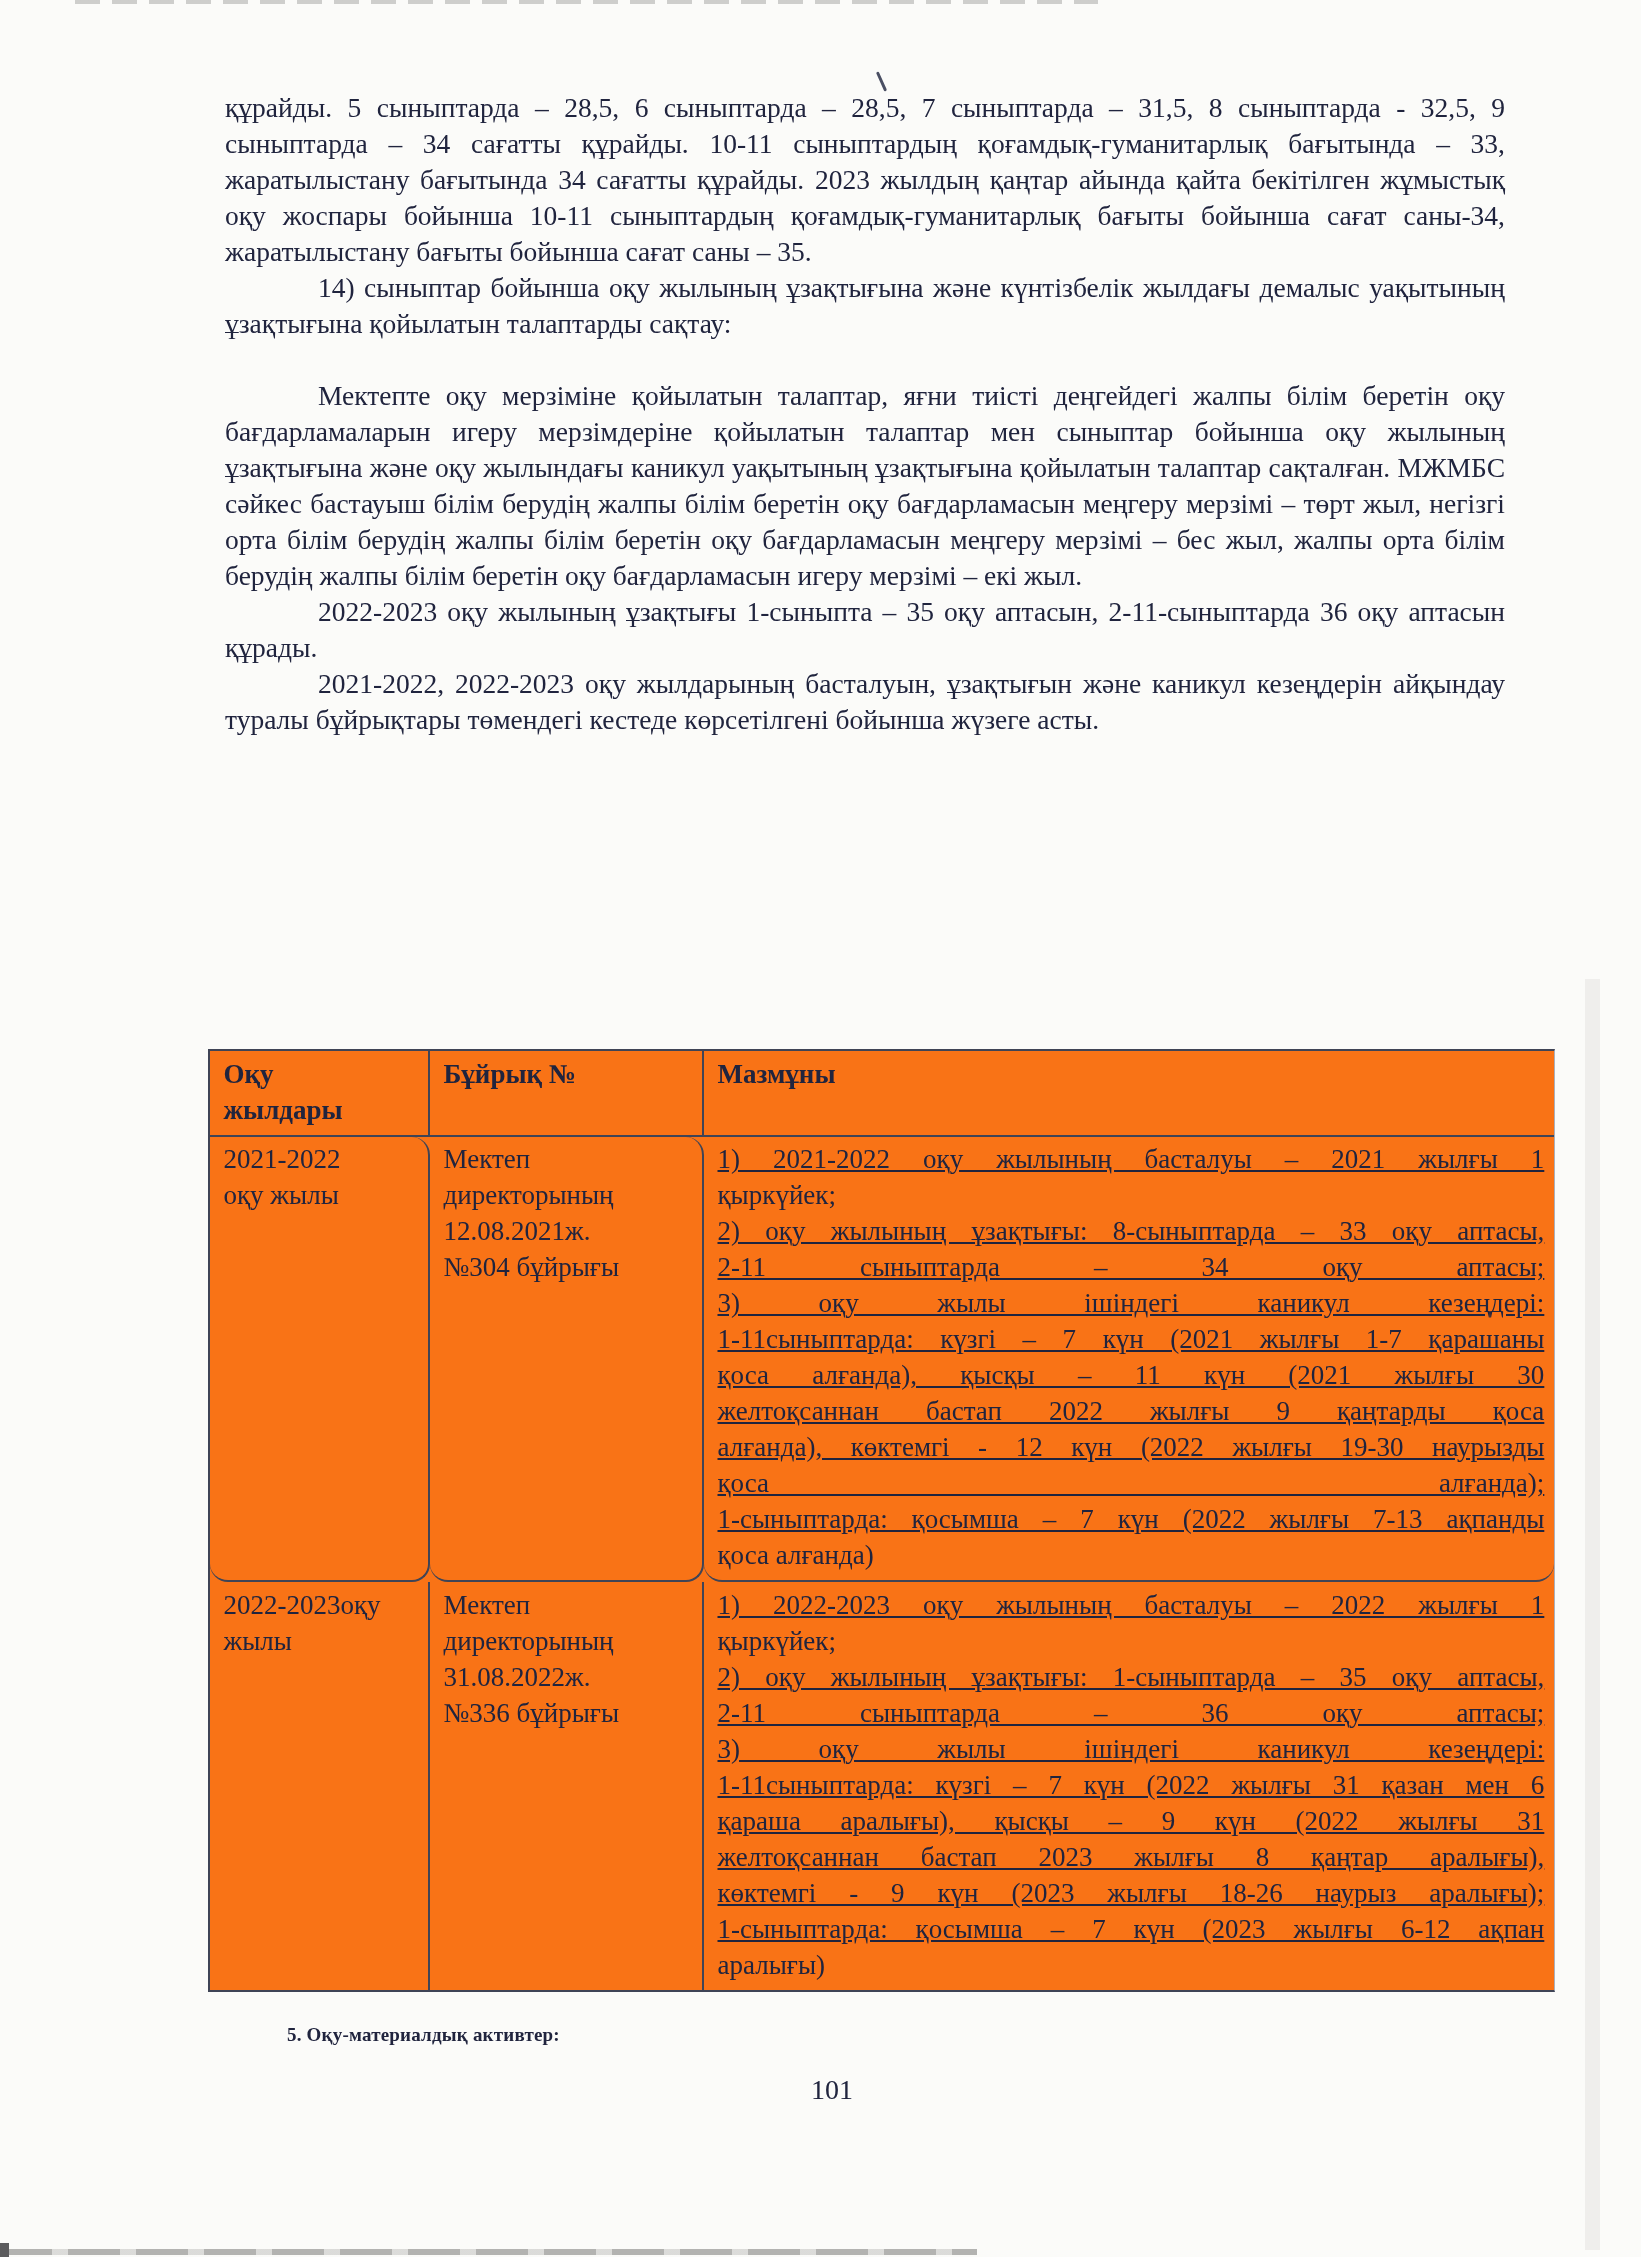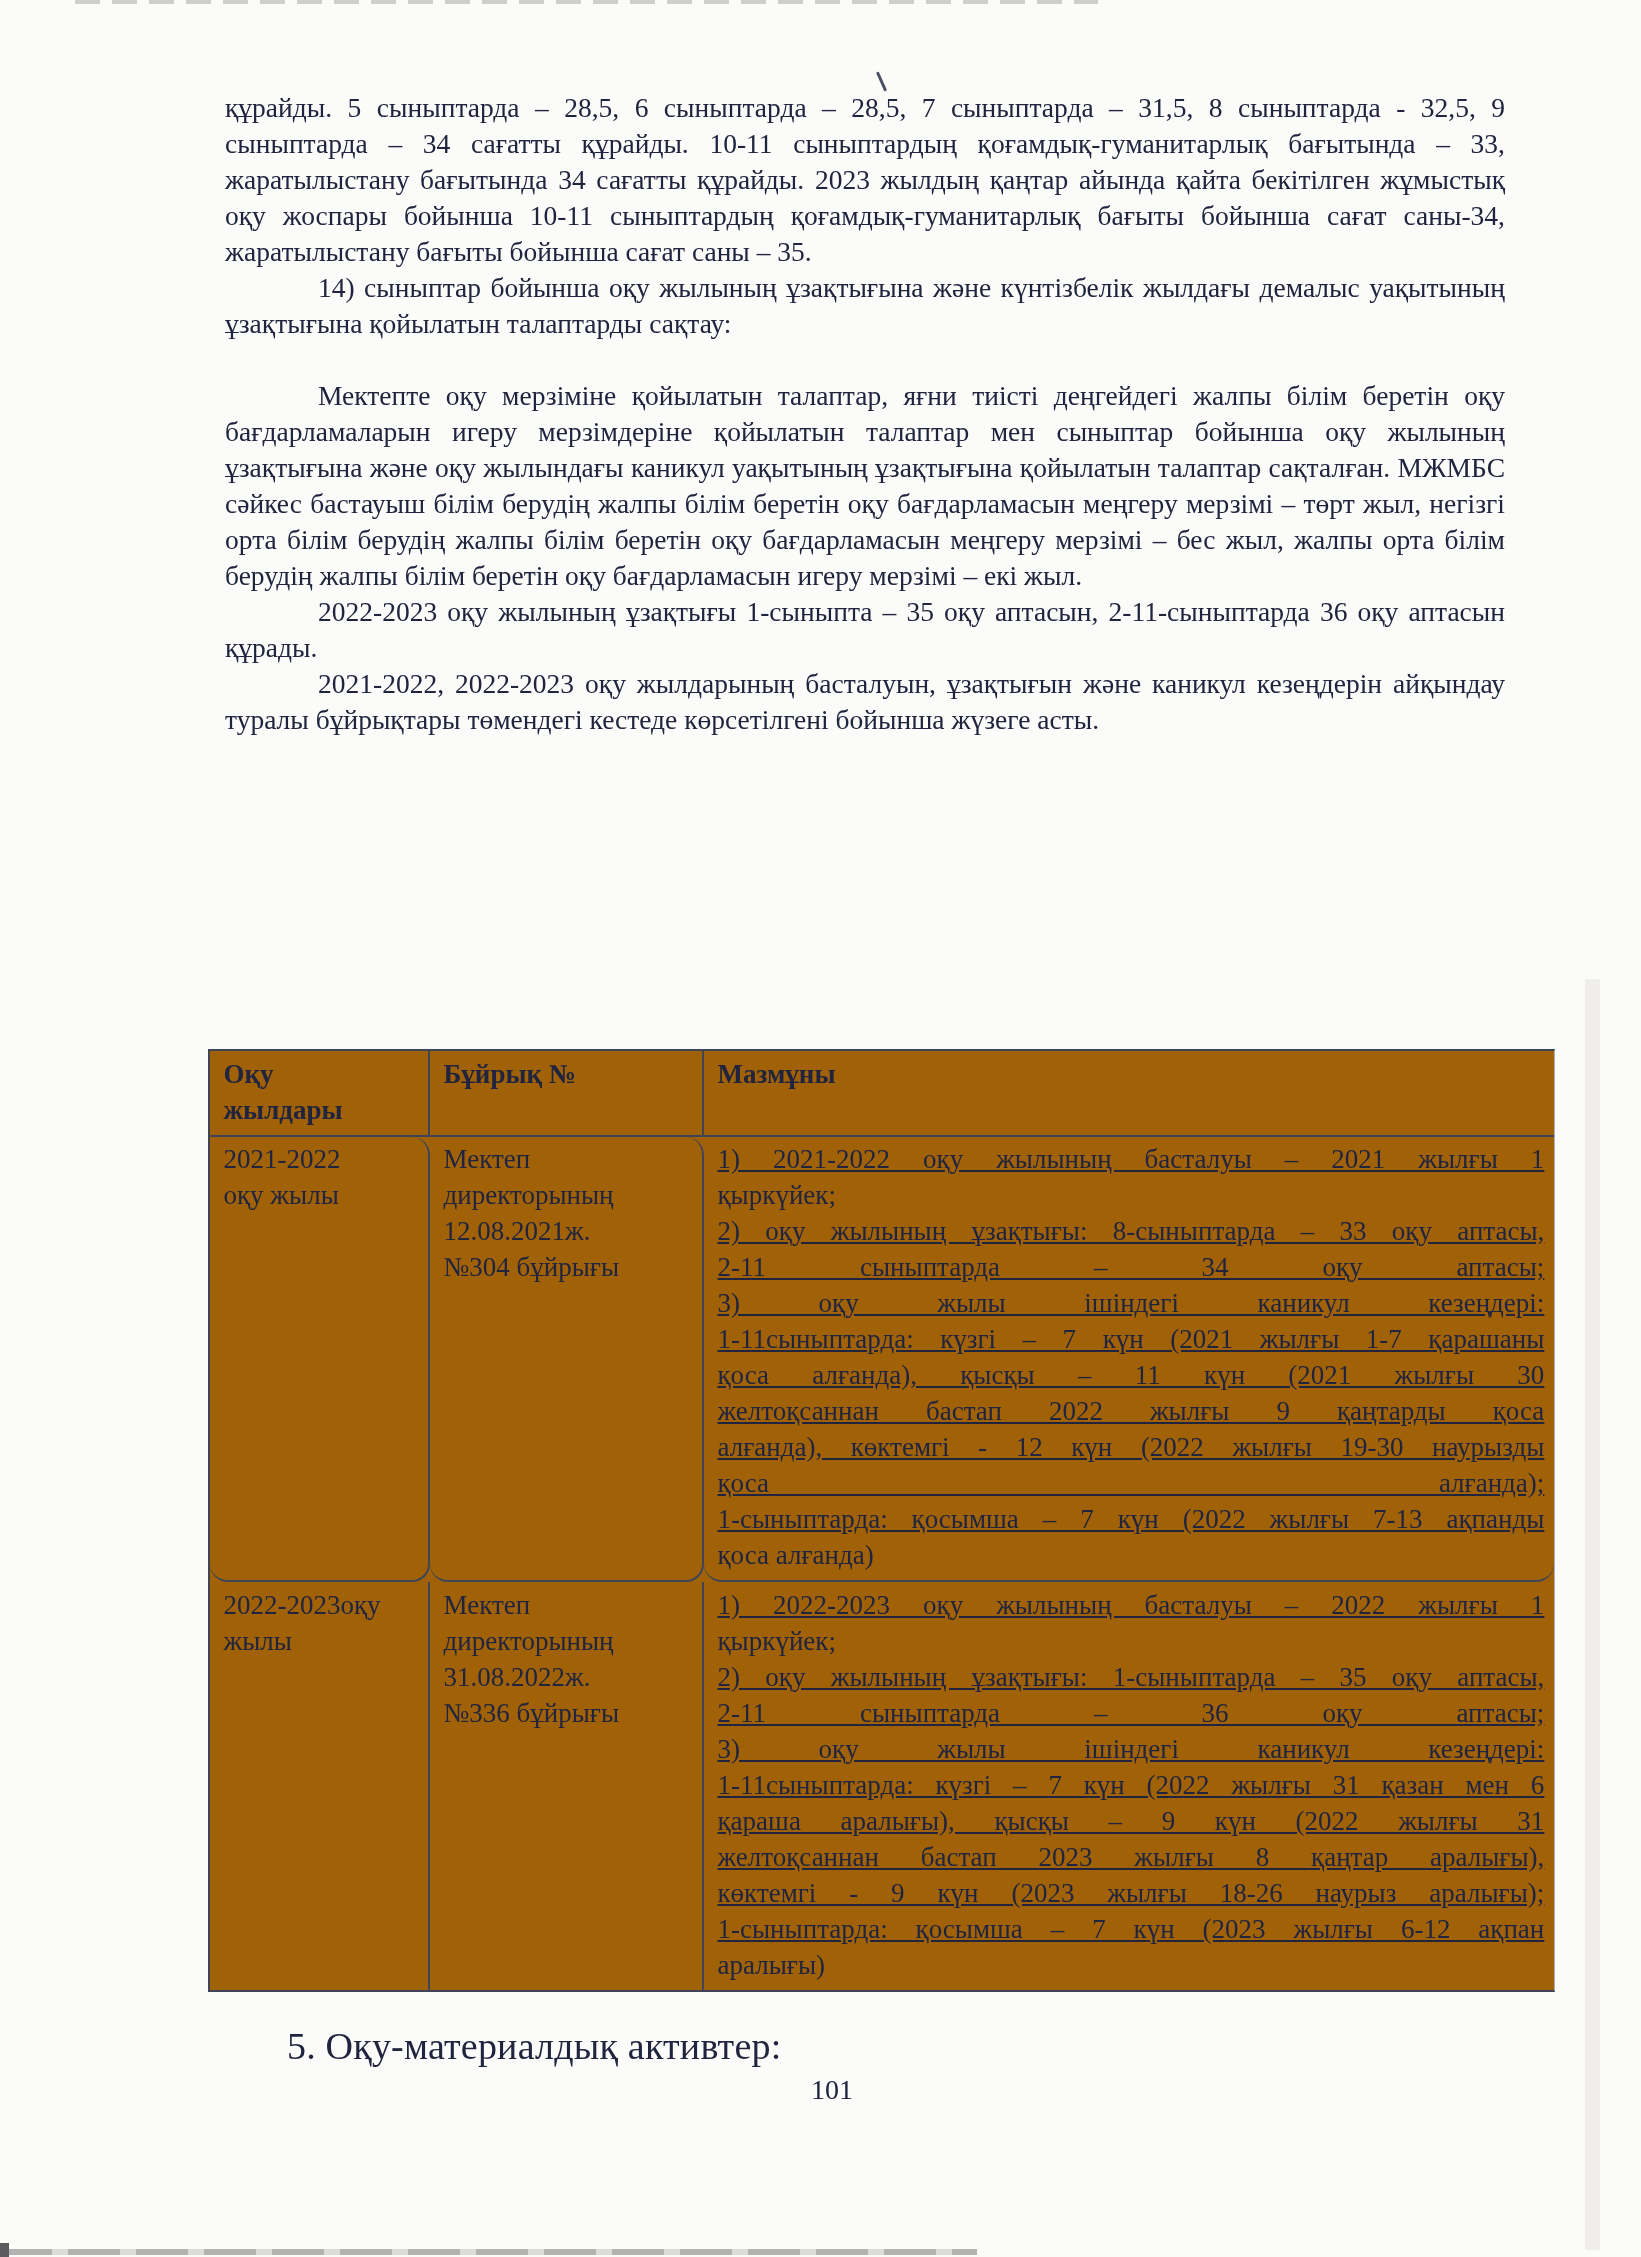--- a/index.html
+++ b/index.html
@@ -24,35 +24,35 @@
   
   .doc-table{
     position:absolute;left:208px;top:1049px;width:1347px;
     display:grid;grid-template-columns:220px 274px 1fr;
     font-size:27px;line-height:36px;
     border-top:2.9px solid #3f4456;
     border-left:2.9px solid #3f4456;
     border-bottom:2.9px solid #3f4456;
     border-right:1.9px solid #aab0bc;
     box-sizing:border-box;
-    background:#a16207;
+    background:#f97316;
     text-align:left;
   }
   .cell{padding:4.8px 9.7px 6.8px 13.5px;box-sizing:border-box;}
   .c1,.c2{border-right:2.9px solid #3f4456;}
   .hdr{border-bottom:2.9px solid #3f4456;font-weight:bold;}
   .rb{border-bottom:2.9px solid #3f4456;border-radius:18px;}
   .pre{white-space:pre-line;}
   .tj{text-align:justify;text-align-last:justify;text-decoration:underline;}
   .tl{text-align:left;text-align-last:left;}
 
   
   .heading5{
     position:absolute;left:287px;top:2024px;
-    font-weight:normal;font-size:38px;letter-spacing:0.2px;
+    font-weight:bold;font-size:19px;letter-spacing:0.2px;
   }
   .pagenum{
     position:absolute;left:811px;top:2074px;
     font-size:28px;
   }
 
   
   .artifact-top{
     position:absolute;left:75px;top:0;width:1023px;height:3.9px;
     background:repeating-linear-gradient(90deg,#c6c6c4 0 25px,transparent 25px 37px);

